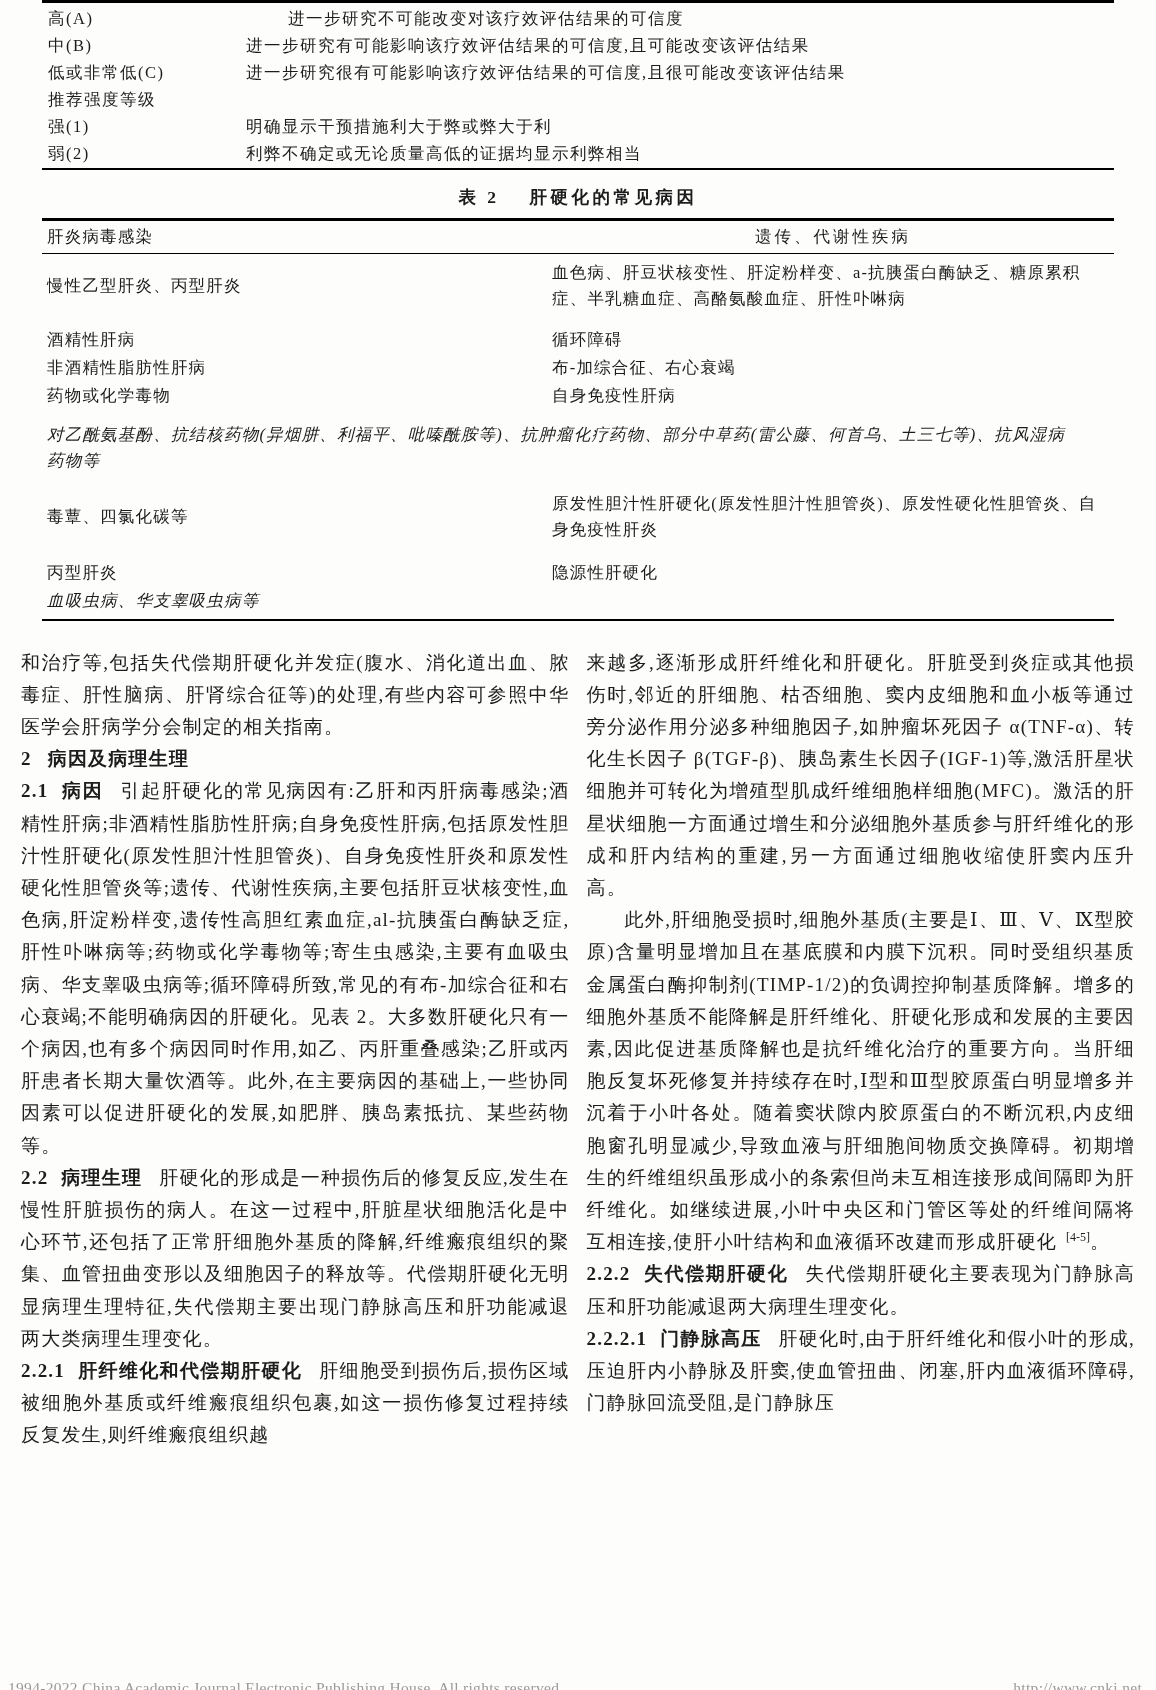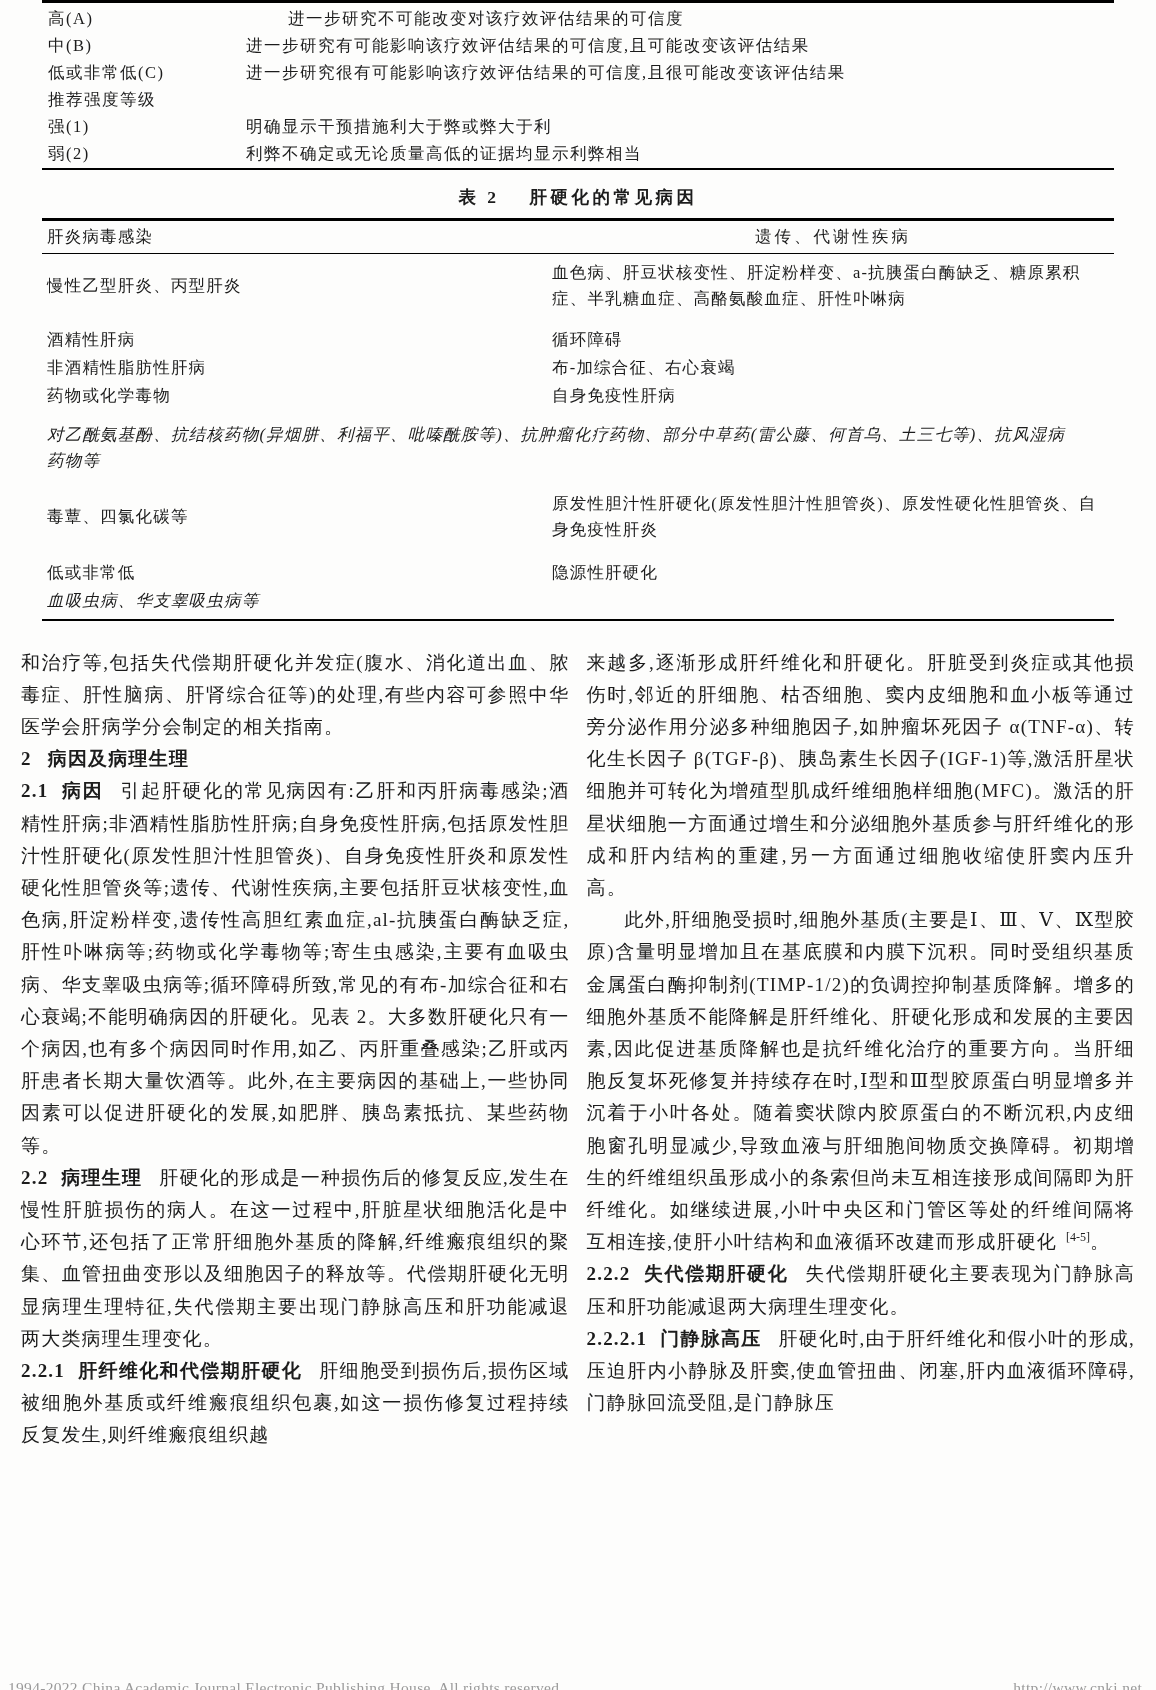--- a/index.html
+++ b/index.html
@@ -114,21 +114,21 @@
         <div class="t2-r">自身免疫性肝病</div>
       </div>
       <div class="t2-row r4">
         <div class="t2-l full">对乙酰氨基酚、抗结核药物(异烟肼、利福平、吡嗪酰胺等)、抗肿瘤化疗药物、部分中草药(雷公藤、何首乌、土三七等)、抗风湿病药物等</div>
       </div>
       <div class="t2-row r5">
         <div class="t2-l">毒蕈、四氯化碳等</div>
         <div class="t2-r">原发性胆汁性肝硬化(原发性胆汁性胆管炎)、原发性硬化性胆管炎、自身免疫性肝炎</div>
       </div>
       <div class="t2-row r6">
-        <div class="t2-l">低或非常低</div>
+        <div class="t2-l">丙型肝炎</div>
         <div class="t2-r">隐源性肝硬化</div>
       </div>
       <div class="t2-row r7">
         <div class="t2-l full">血吸虫病、华支睾吸虫病等</div>
       </div>
     </div>
 
   </div>
 
   <div class="columns">

